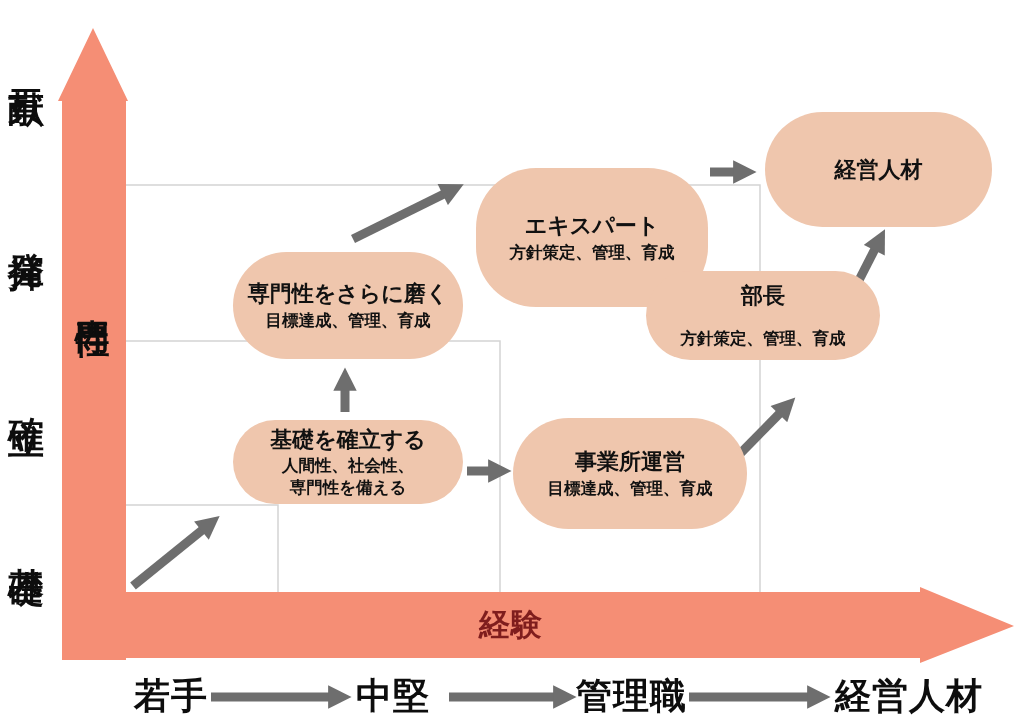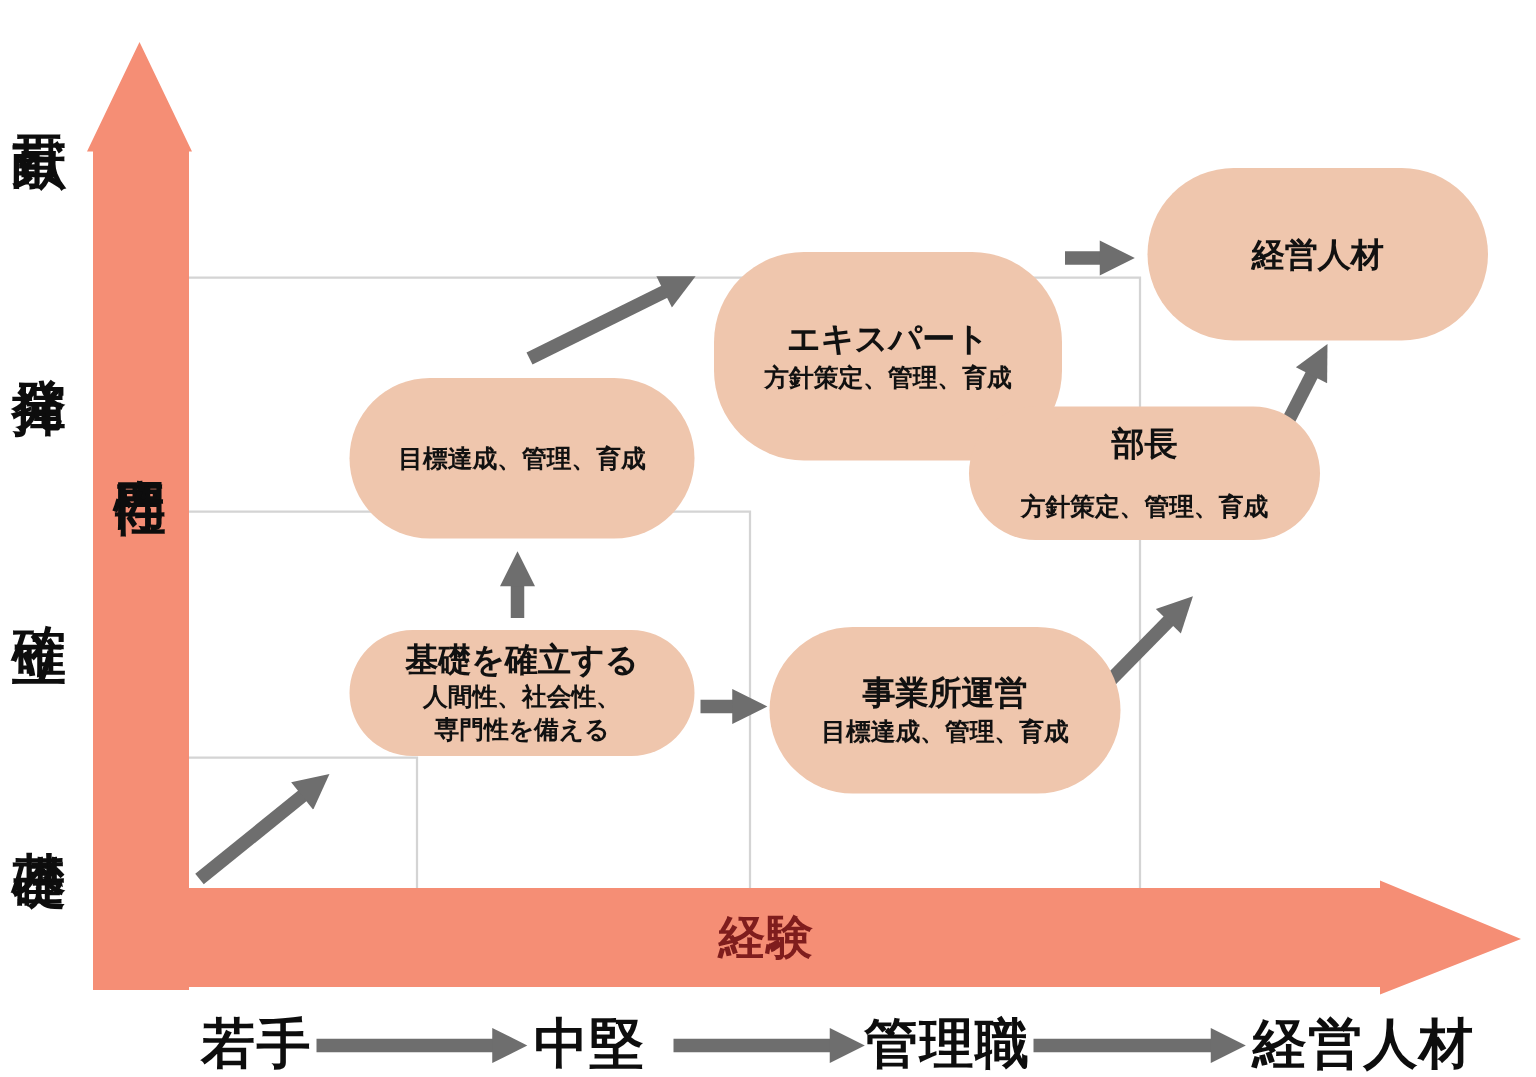--- a/index.html
+++ b/index.html
@@ -84,20 +84,21 @@
 
   <div class="vtext yaxis-label">専門性</div>
   <div class="xaxis-label">経験</div>
 
   <div class="stage-box b-foundation">
     <p class="bt">基礎を確立する</p>
     <p class="bs">人間性、社会性、
 専門性を備える</p>
   </div>
   <div class="stage-box b-polish">
+    <p class="bt">専門性をさらに磨く</p>
     <p class="bs">目標達成、管理、育成</p>
   </div>
   <div class="stage-box b-expert">
     <p class="bt">エキスパート</p>
     <p class="bs">方針策定、管理、育成</p>
   </div>
   <div class="stage-box b-office">
     <p class="bt">事業所運営</p>
     <p class="bs">目標達成、管理、育成</p>
   </div>

